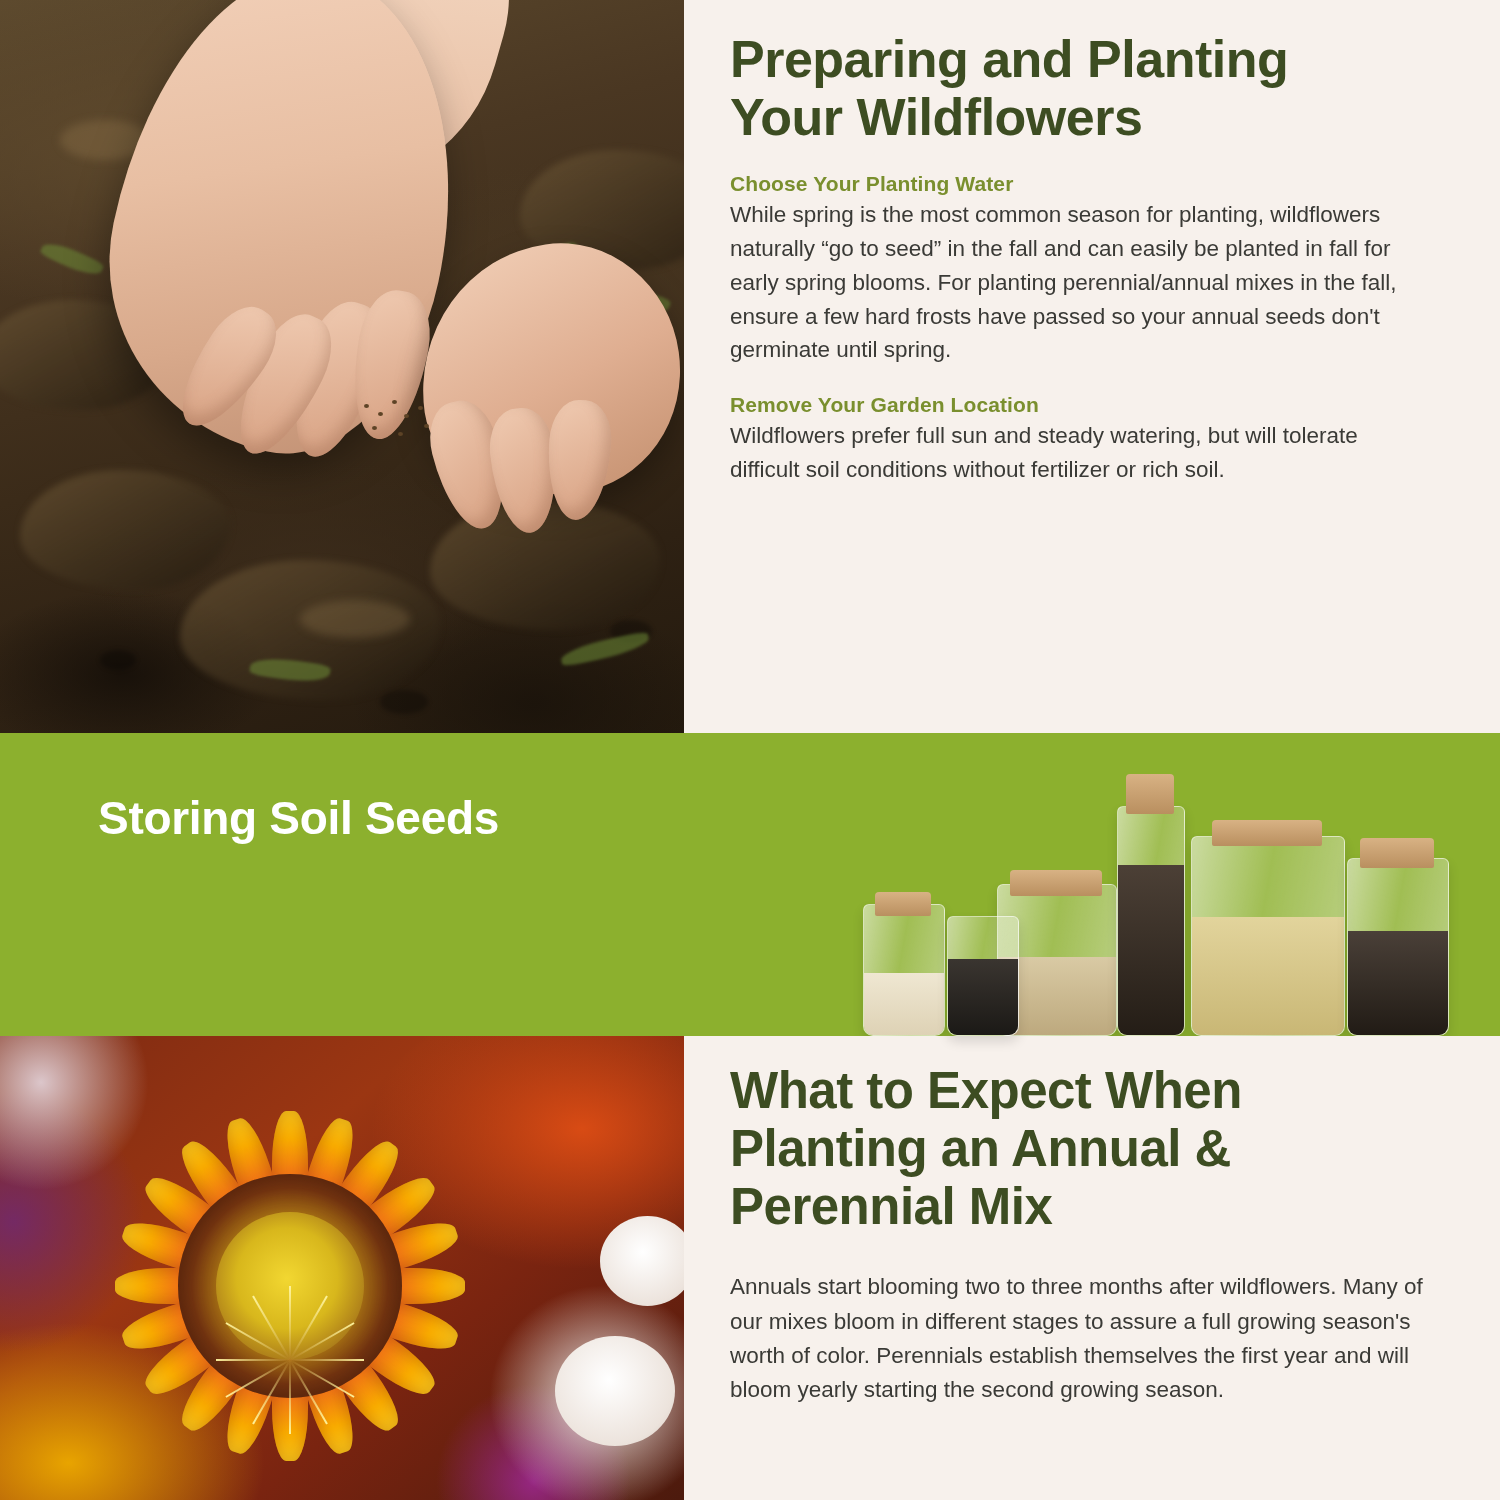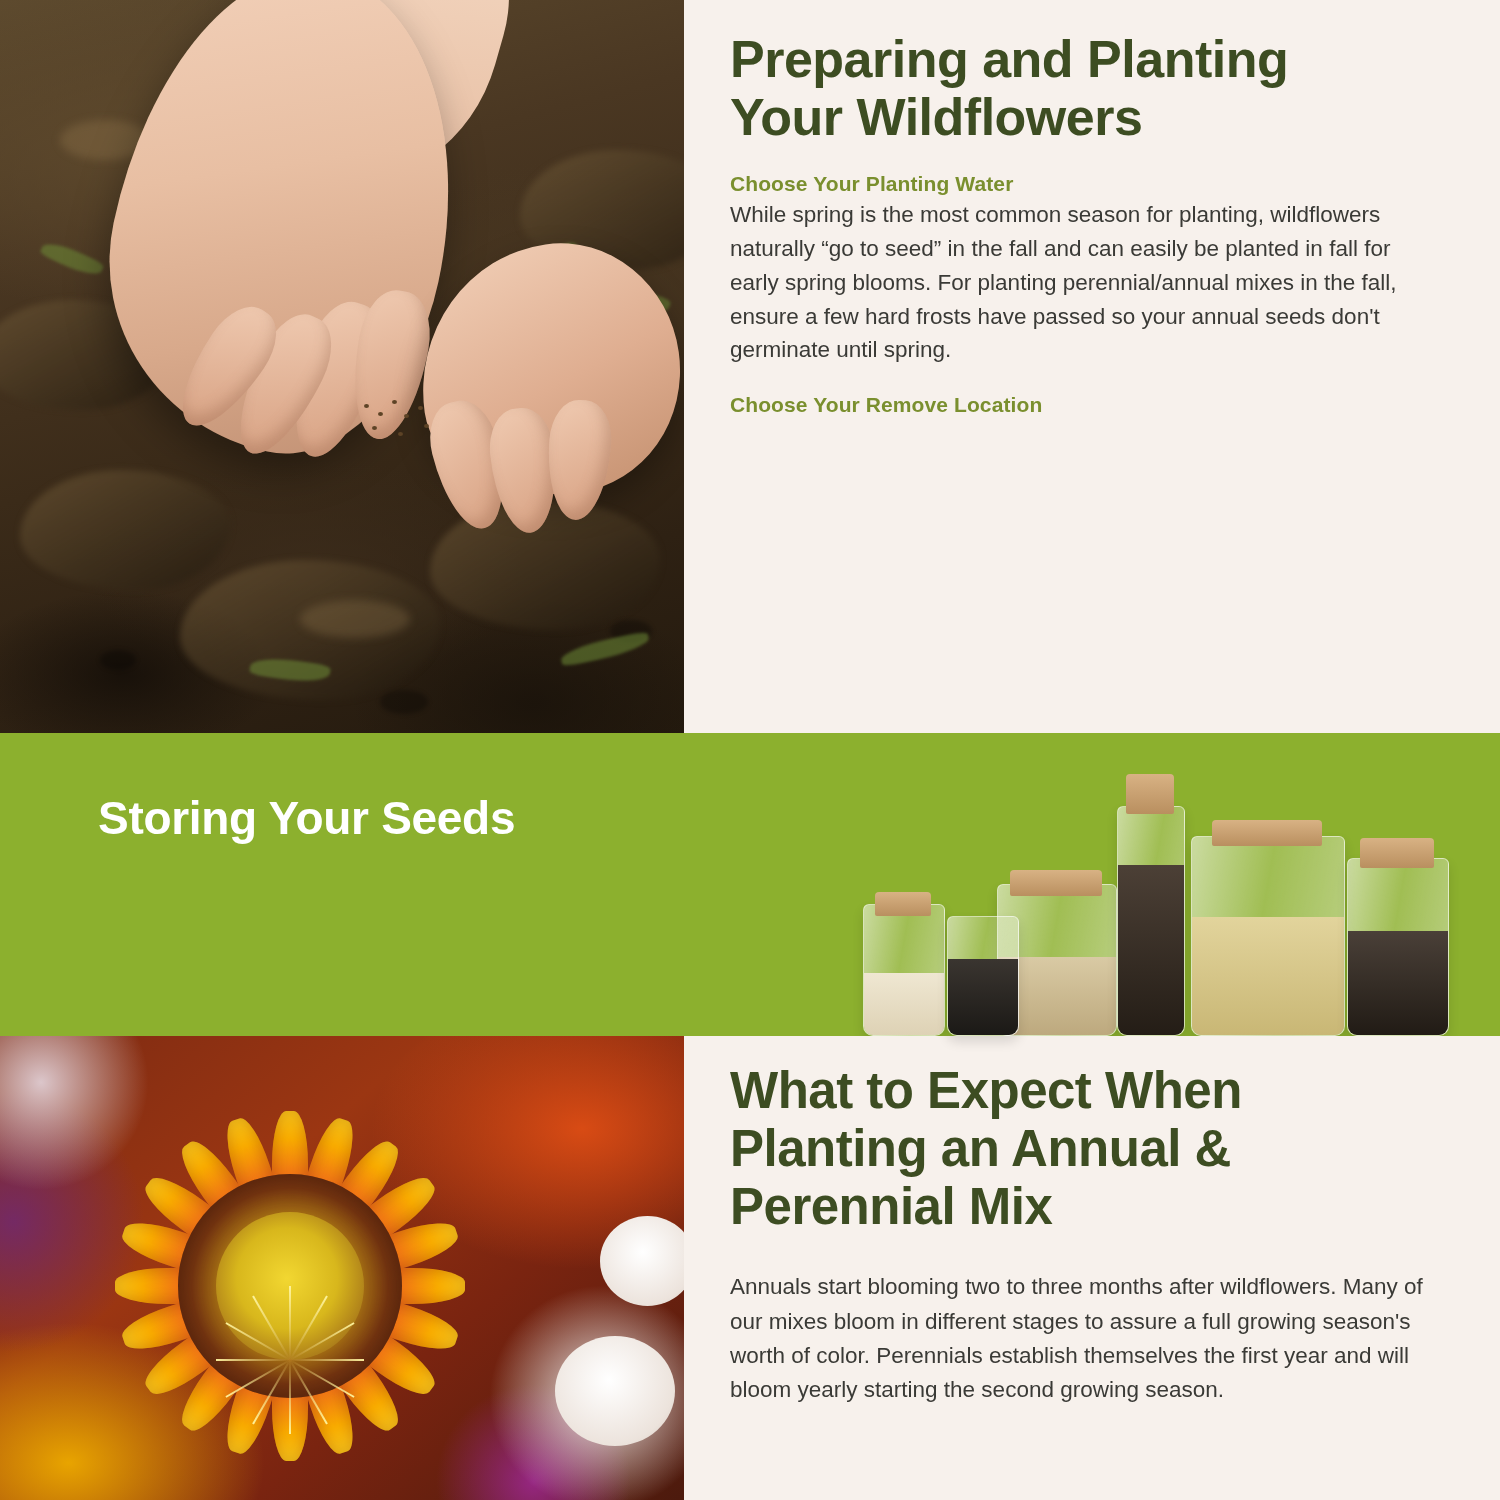--- a/index.html
+++ b/index.html
@@ -380,28 +380,29 @@
 
     <div class="text-col-one">
       <h1 class="title-one">Preparing and Planting Your Wildflowers</h1>
 
       <div class="blk-1">
         <p class="sub-head">Choose Your Planting Water</p>
         <p class="body-text">While spring is the most common season for planting, wildflowers naturally “go to seed” in the fall and can easily be planted in fall for early spring blooms. For planting perennial/annual mixes in the fall, ensure a few hard frosts have passed so your annual seeds don't germinate until spring.</p>
       </div>
 
       <div class="blk-2">
-        <p class="sub-head">Choose Your Remove Location</p>
+        <p class="sub-head">Remove Your Garden Location</p>
+        <p class="body-text">Wildflowers prefer full sun and steady watering, but will tolerate difficult soil conditions without fertilizer or rich soil.</p>
       </div>
 
     </div>
   </div>
 
   <div class="section-green">
-    <h2 class="title-two">Storing Your Seeds</h2>
+    <h2 class="title-two">Storing Soil Seeds</h2>
 
     <div class="jars">
 
       <div class="jar" style="left:8px; width:80px; height:130px;">
         <div class="fill" style="height:62px; background:linear-gradient(180deg,#efe7d2,#ded2b5);"></div>
       </div>
       <div class="cork" style="left:48px; bottom:120px; width:56px; height:24px;"></div>
 
       <div class="jar" style="left:92px; width:70px; height:118px; z-index:4;">
         <div class="fill" style="height:76px; background:linear-gradient(180deg,#3a3530,#1b1916);"></div>

